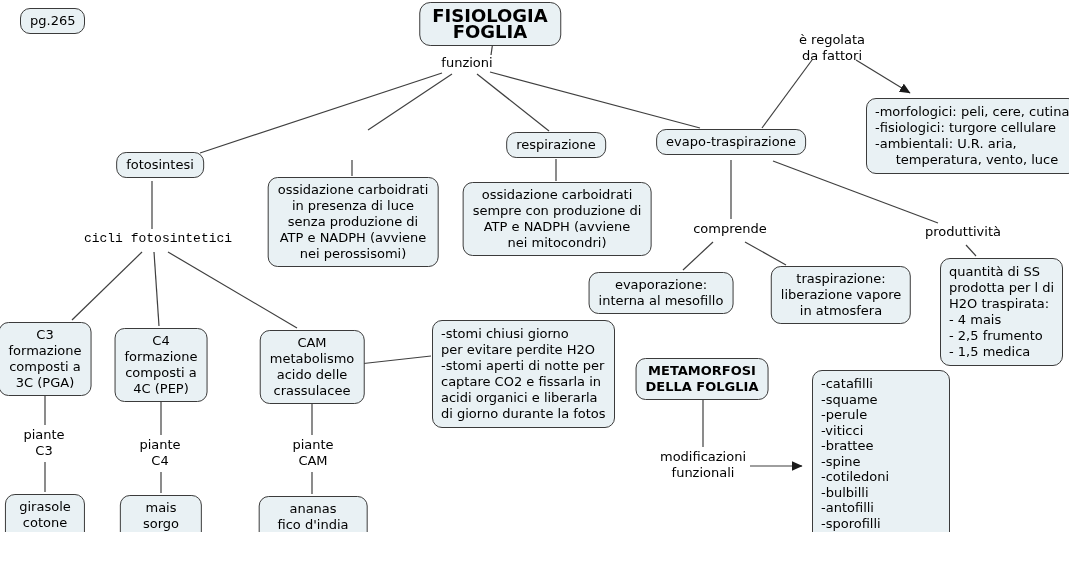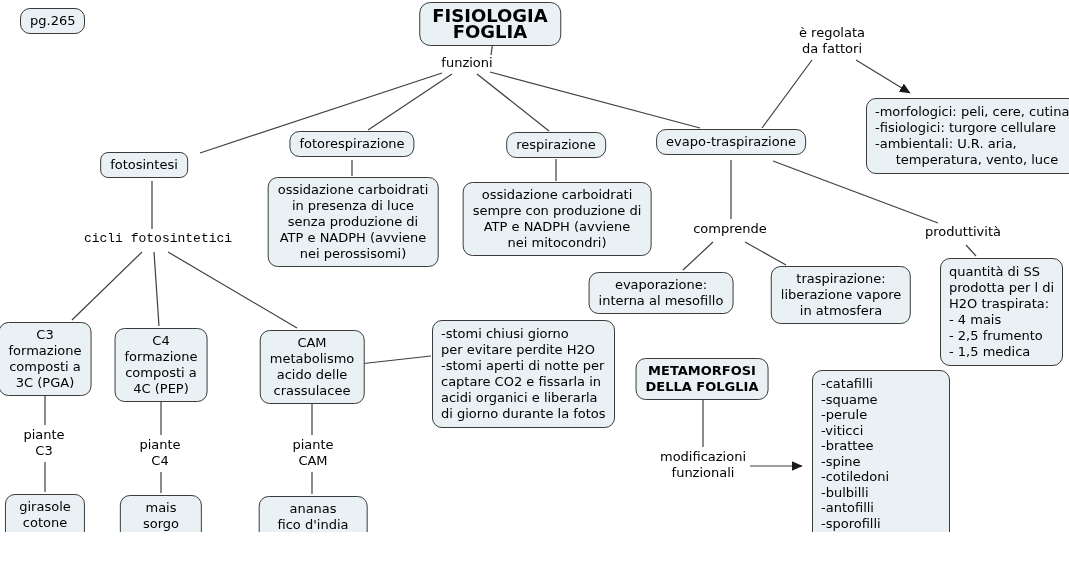--- a/index.html
+++ b/index.html
@@ -83,25 +83,24 @@
     <line class="edge" x1="966" y1="245" x2="976" y2="256"></line>
     <line class="edge" x1="703" y1="399" x2="703" y2="447"></line>
     <line class="edge" x1="750" y1="466" x2="802" y2="466" marker-end="url(#ah)"></line>
   </svg>
 
   <div class="node" style="left:20px;top:8px;">pg.265</div>
   <div class="node ctr bold title" style="left:490px;top:2px;">FISIOLOGIA
 FOGLIA</div>
 
   <div class="lbl ctr" style="left:467px;top:55px;">funzioni</div>
-  <div class="lbl ctr" style="left:832px;top:25px;">è regolata
+  <div class="lbl ctr" style="left:832px;top:32px;">è regolata
 da fattori</div>
 
-  <div class="node ctr" style="left:144px;top:152px;border-radius:8px;">fotosintesi</div>
-  <div class="node ctr" style="left:352px;top:131px;">fotorespirazione</div>
+  <div class="node ctr" style="left:160px;top:152px;">fotosintesi</div>
   <div class="node ctr" style="left:556px;top:132px;">respirazione</div>
   <div class="node ctr" style="left:731px;top:129px;">evapo-traspirazione</div>
   <div class="node left pad" style="left:866px;top:98px;">-morfologici: peli, cere, cutina
 -fisiologici: turgore cellulare
 -ambientali: U.R. aria,
      temperatura, vento, luce</div>
 
   <div class="node ctr" style="left:353px;top:177px;">ossidazione carboidrati
 in presenza di luce
 senza produzione di

